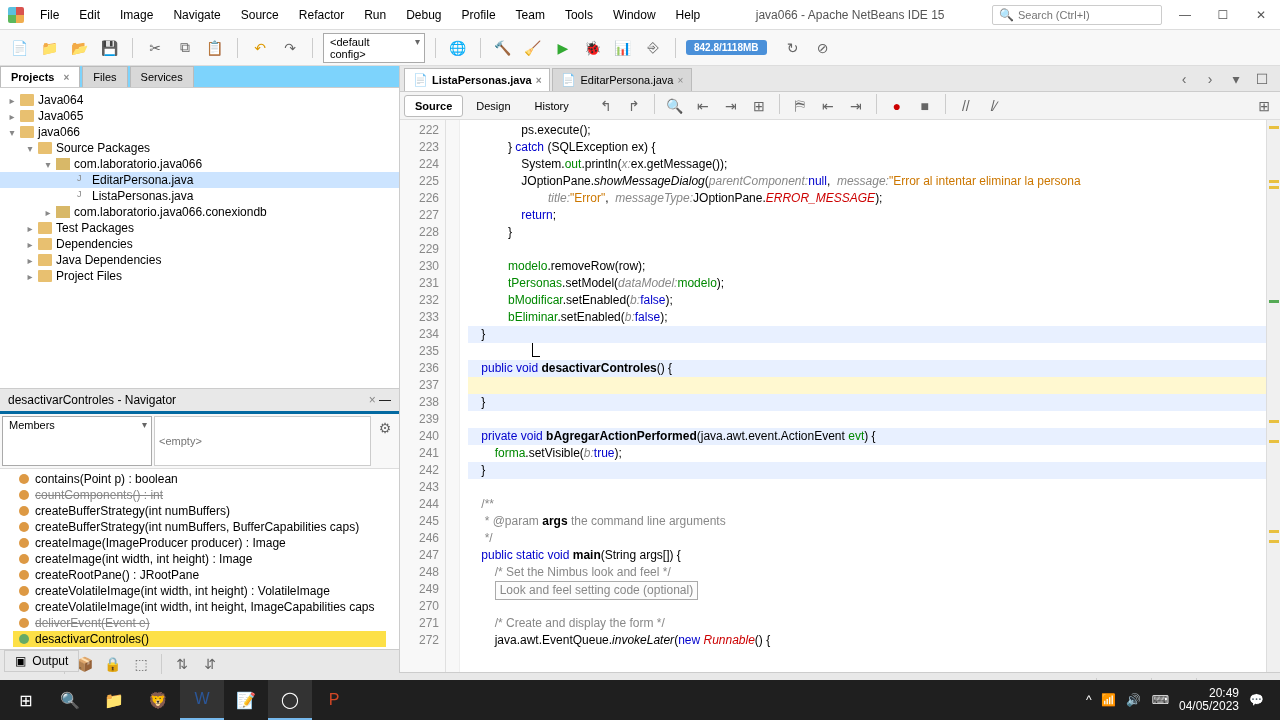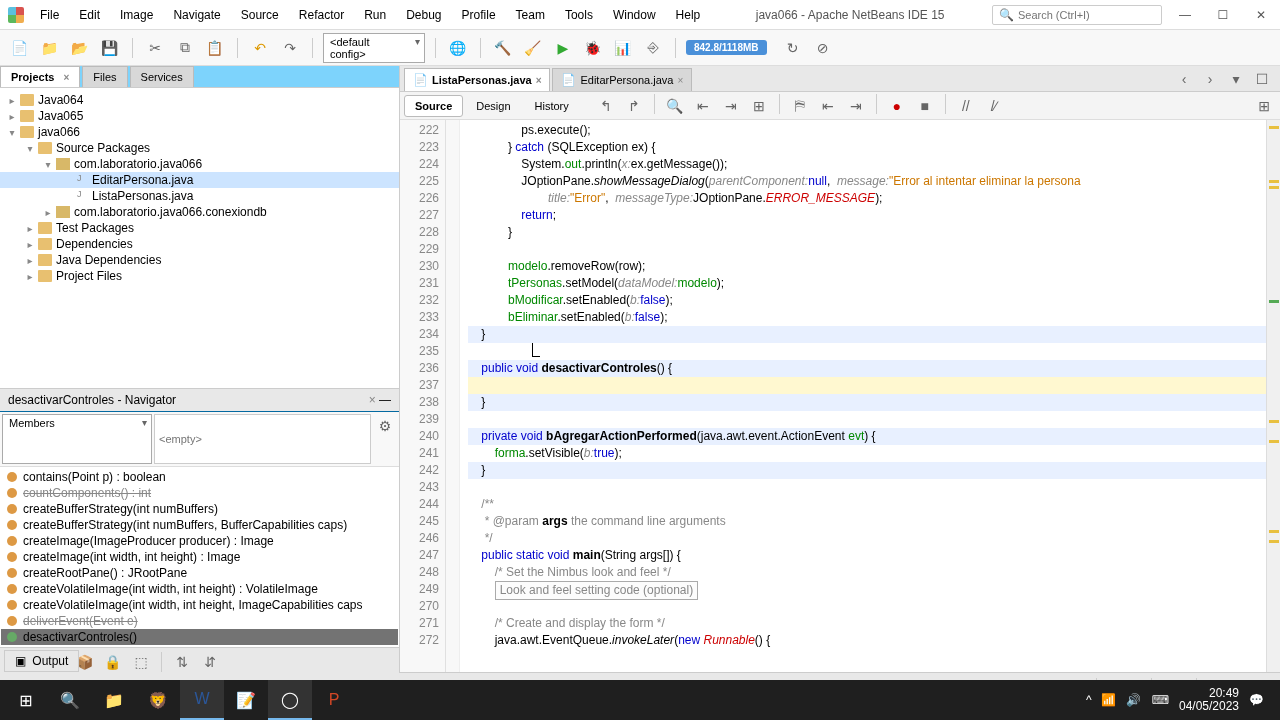--- a/index.html
+++ b/index.html
@@ -27,28 +27,28 @@
 .ptab .x { margin-left:6px; color:#888; font-size:10px; }
 .projects-tree { flex:0 0 300px; background:#fff; overflow:auto; padding:4px 0; }
 .tree-row { display:flex; align-items:center; padding:1px 4px; gap:2px; font-size:12px; white-space:nowrap; }
 .tree-row.sel { background:#cce4ff; }
 .tw { display:inline-block; text-align:center; width:12px; color:#888; font-size:10px; }
 .folder-icon { width:14px; height:12px; background:#e8c070; border-radius:1px; display:inline-block; margin-right:2px; }
 .java-icon { width:14px; height:14px; display:inline-block; margin-right:2px; position:relative; }
 .java-icon::before { content:'J'; position:absolute; font-size:9px; color:#888; left:3px; top:0; }
 .pkg-icon { width:14px; height:12px; background:#d8b868; display:inline-block; margin-right:2px; }
 .nav-panel { flex:1; display:flex; flex-direction:column; border-top:1px solid #ccc; }
-.nav-header { background:#e8e8e8; padding:4px 8px; border-bottom:1px solid #0369a1; display:flex; align-items:center; justify-content:space-between; }
+.nav-header { background:#e8e8e8; padding:4px 8px; border-bottom:3px solid #0369a1; display:flex; align-items:center; justify-content:space-between; }
 .nav-header .x { color:#888; }
 .nav-filter { display:flex; padding:2px; gap:2px; border-bottom:1px solid #ddd; background:#f8f8f8; }
 .nav-filter .combo { flex:0 0 150px; }
 .nav-filter input { flex:1; border:1px solid #ccc; padding:18px 4px; font-size:11px; }
-.nav-list { flex:1; background:#fff; overflow:auto; padding:2px 1px; }
+.nav-list { flex:1; background:#fff; overflow:auto; padding:2px 13px; }
 .nav-item { padding:1px 6px; display:flex; align-items:center; gap:6px; font-size:12px; }
-.nav-item.sel { background:#737373; }
+.nav-item.sel { background:#fde047; }
 .dot { width:10px; height:10px; border-radius:50%; background:#d94; display:inline-block; flex-shrink:0; }
 .dot.grn { background:#6a6; }
 .strike { text-decoration:line-through; color:#888; }
 .nav-toolbar { height:28px; background:#e8e8e8; border-top:1px solid #ccc; display:flex; align-items:center; padding:0 4px; gap:4px; }
 .right-col { flex:1; display:flex; flex-direction:column; background:#fff; }
 .editor-tabs { display:flex; background:#e8e8e8; height:26px; align-items:flex-end; padding-left:4px; border-bottom:1px solid #ccc; }
 .etab { padding:4px 8px; background:#d8d8d8; border:1px solid #bbb; border-bottom:none; margin-right:2px; font-size:11px; display:flex; align-items:center; gap:4px; }
 .etab.active { background:#fff; font-weight:bold; }
 .etab .x { color:#888; font-size:10px; }
 .etab-tools { margin-left:auto; display:flex; gap:2px; padding-right:6px; }

